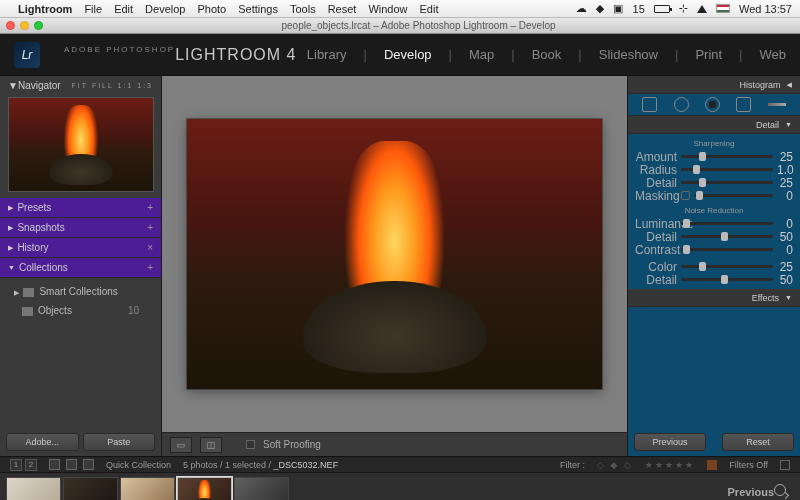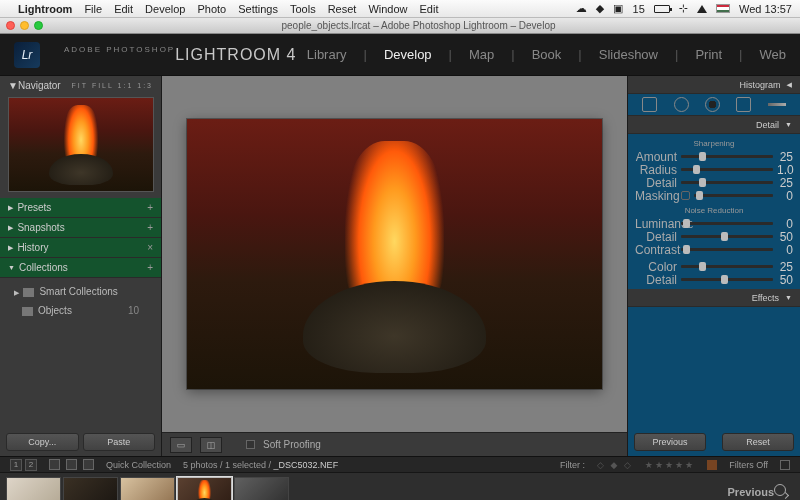--- a/index.html
+++ b/index.html
@@ -25,21 +25,21 @@
 .brand .logo{width:26px;height:26px;background:linear-gradient(135deg,#0a1f3a,#163a5c);border-radius:4px;display:flex;align-items:center;justify-content:center;color:#e8f0f8;font-size:12px;font-weight:500;font-style:italic;margin-right:24px}
 .brand .txt{display:flex;flex-direction:row;line-height:1.1}
 .brand .sup{font-size:8px;color:#888;letter-spacing:2px}
 .brand .prod{font-size:16px;color:#c8c8c8;font-weight:300;letter-spacing:1px}
 .modules{flex:1;display:flex;justify-content:flex-end;gap:17px;font-size:13px}
 .modules span{color:#888}
 .modules .act{color:#eee}
 .modules .sep{color:#555}
 .workspace{display:flex;height:380px}
 .left{width:162px;background:#3a3a3a;border-right:1px solid #1a1a1a;display:flex;flex-direction:column}
-.panel-h{height:20px;background:#14532d;display:flex;align-items:center;padding:0 8px;font-size:10px;border-bottom:1px solid #2a2a2a;color:#ccc}
+.panel-h{height:20px;background:#4c1d95;display:flex;align-items:center;padding:0 8px;font-size:10px;border-bottom:1px solid #2a2a2a;color:#ccc}
 .panel-h .tri{margin-right:4px;font-size:7px}
 .panel-h .fill{flex:1}
 .panel-h .plus{color:#999}
 .nav-head{display:flex;align-items:center;padding:4px 8px;font-size:10px;color:#ccc}
 .nav-head .opts{margin-left:auto;font-size:7px;color:#999;letter-spacing:2px}
 .nav-thumb{width:146px;height:95px;margin:2px 8px 6px;background:#222;position:relative;border:1px solid #555;overflow:hidden}
 .preview-img{position:relative;width:100%;height:100%;background:linear-gradient(180deg,#6b1d14 0%,#4a1610 35%,#2d1a0e 60%,#1c1408 100%)}
 .preview-img::before{content:"";position:absolute;left:38%;top:8%;width:24%;height:62%;background:radial-gradient(ellipse 60% 90% at 50% 60%,#ffd860 0%,#ff9a1e 35%,#ff5a0a 60%,transparent 85%);filter:blur(0.3px);border-radius:40% 40% 25% 25%}
 .preview-img::after{content:"";position:absolute;left:28%;bottom:6%;width:44%;height:34%;background:radial-gradient(ellipse at 50% 60%,#3e3628 0%,#2a241a 55%,#1a160e 100%);border-radius:50% 50% 40% 40%/60% 60% 35% 35%}
 .panel-row{height:19px;display:flex;align-items:flex-end;padding:0 22px;font-size:10px;color:#bbb}
@@ -189,21 +189,21 @@
         <span class="ico"></span>
         <span>Smart Collections</span>
       </div>
     <div class="panel-row">
         <span class="ico"></span>
         <span>Objects</span>
         <span class="count">10</span>
       </div>
 
     <div class="btn-row">
-      <div class="btn">Copy...</div>
+      <div class="btn">Adobe...</div>
       <div class="btn">Paste</div>
     </div>
   </div>
 
   <div class="center">
     <div class="canvas">
       <div class="img preview-img"></div>
     </div>
     <div class="toolbar">
       <div class="vbtn">▭</div>

